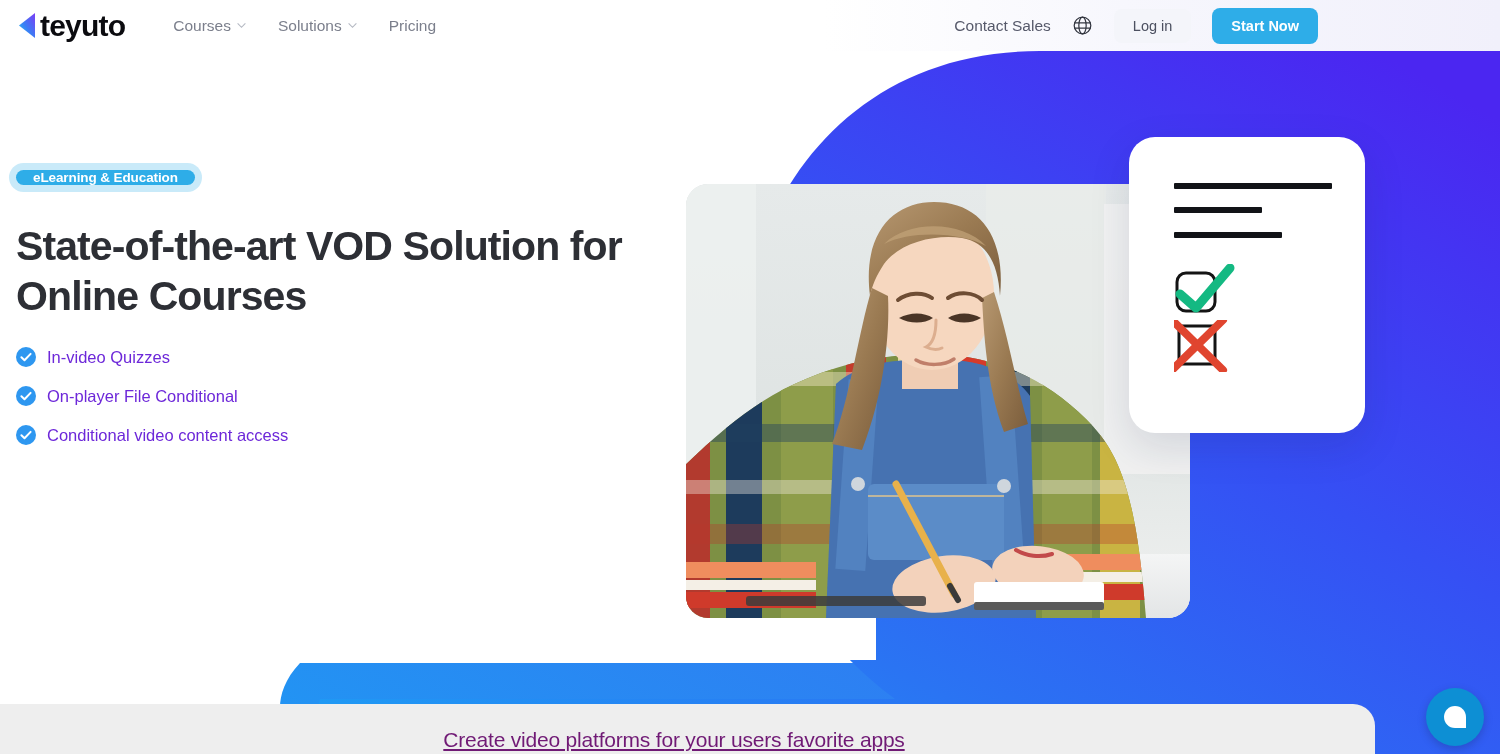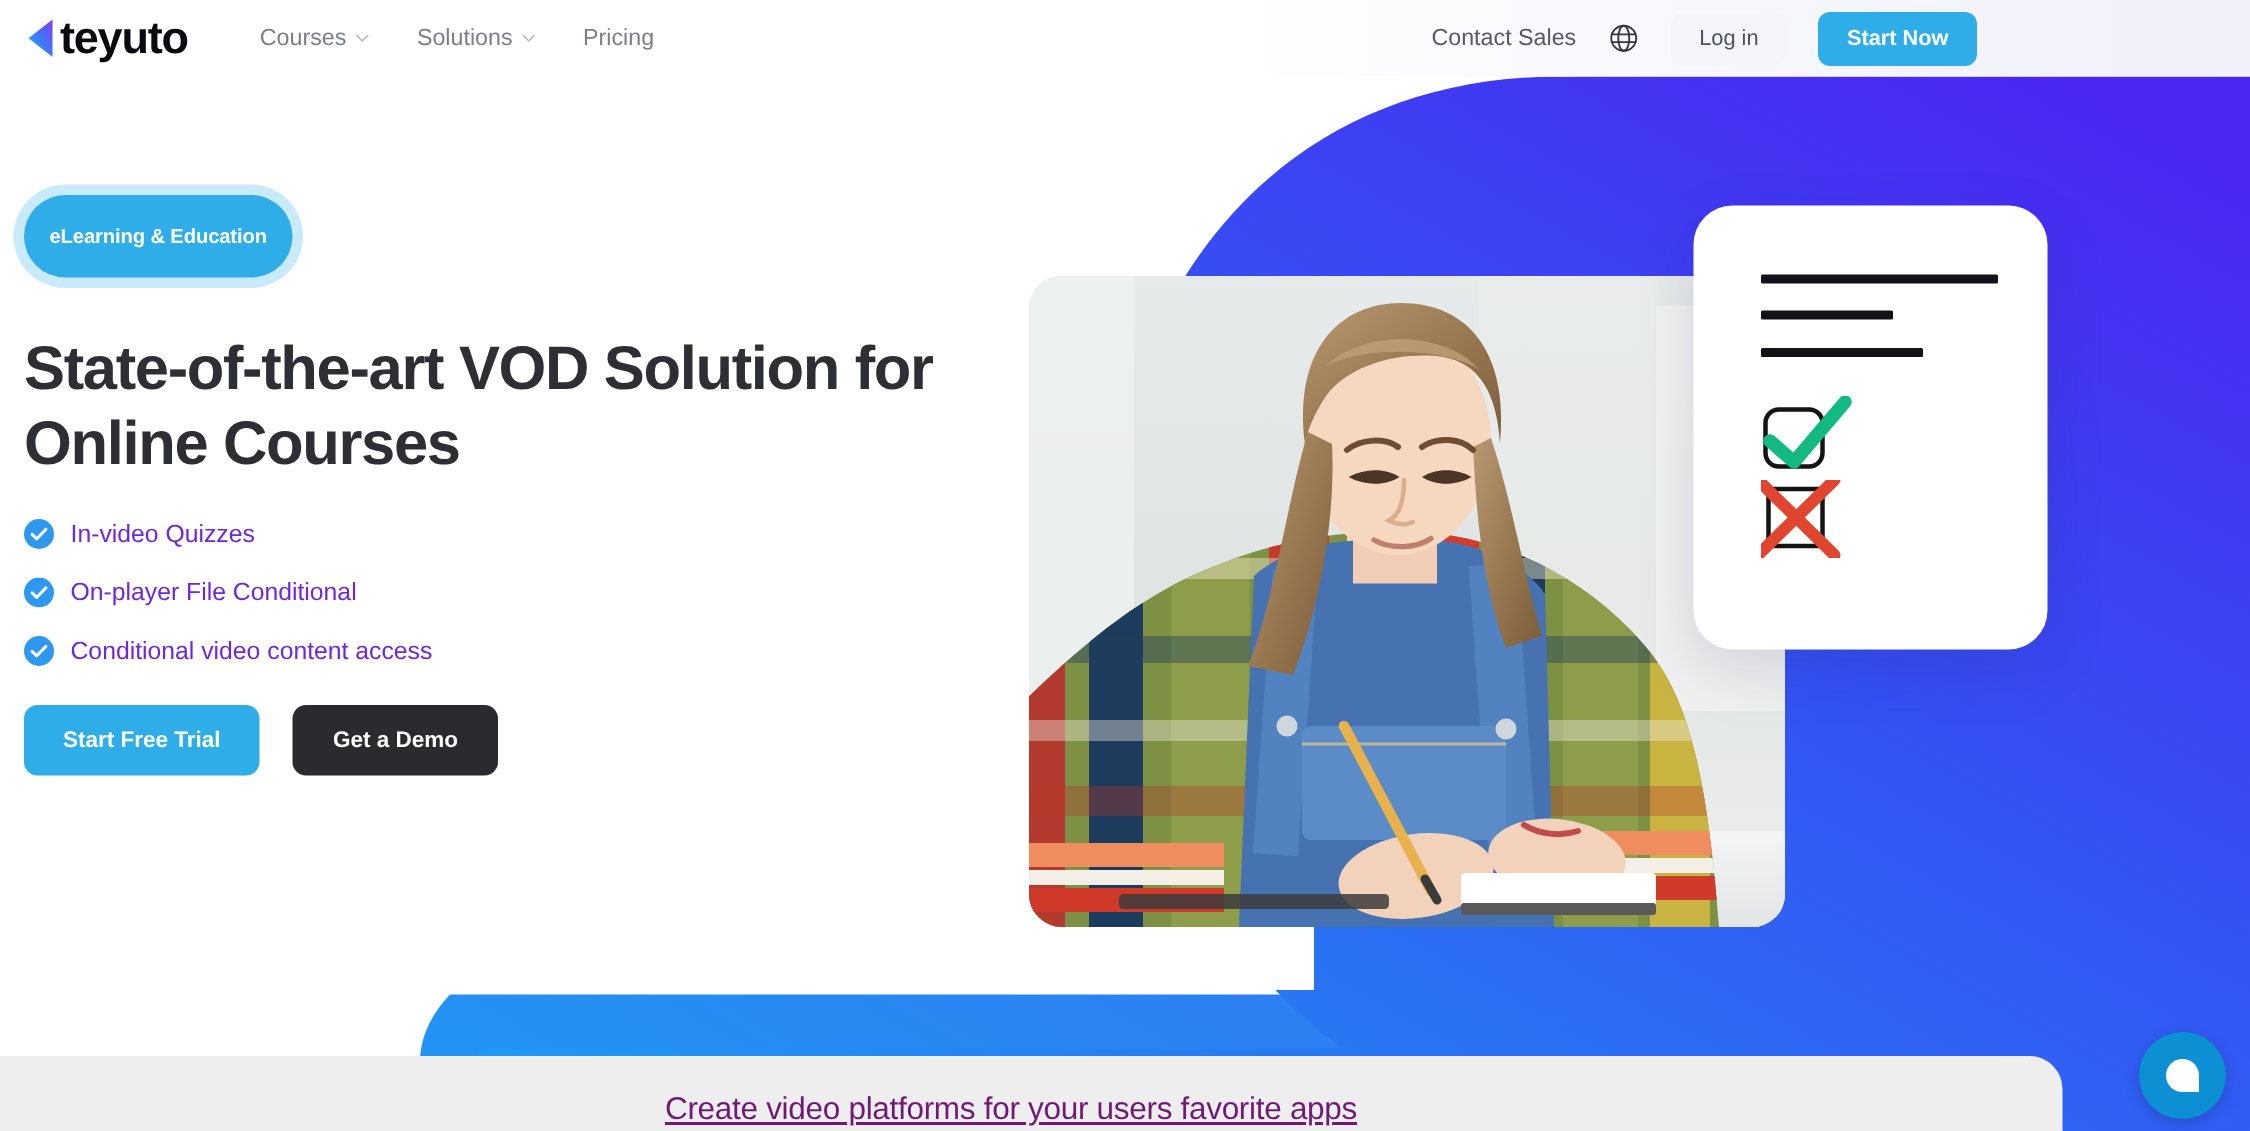--- a/index.html
+++ b/index.html
@@ -48,23 +48,24 @@
     position: absolute; top: 51px; left: 0; width: 1500px; height: 703px;
     z-index: 1; pointer-events: none;
   }
 
   
   .hero-left { position: absolute; left: 16px; top: 130px; width: 660px; z-index: 20; }
   .badge {
     display: inline-block; position: relative;
     background: #2eade8; color: #ffffff;
     font-size: 13.5px; font-weight: 700;
-    padding: 20px 17px; border-radius: 999px;
+    padding: 0 17px; border-radius: 999px;
     box-shadow: 0 0 0 7px rgba(46,173,232,.26);
     letter-spacing: -0.1px;
+    margin-top: 40px;
   }
   .hero-title {
     margin-top: 36px;
     font-size: 41px; font-weight: 700; line-height: 1.21;
     color: #2d2f35; letter-spacing: -0.9px; max-width: 660px;
   }
   .hero-sub {
     margin-top: 18px;
     font-size: 17.5px; line-height: 1.28; color: #4a4d57; max-width: 635px;
   }
@@ -368,24 +369,20 @@
       </div>
       <div class="feature-row">
         <svg class="check-icon" viewBox="0 0 20 20">
           <circle cx="10" cy="10" r="10" fill="#2e97f0"></circle>
           <path d="M5.4,10.2 L8.5,13.2 L14.6,6.9" fill="none" stroke="#fff" stroke-width="2" stroke-linecap="round" stroke-linejoin="round"></path>
         </svg>
         <span class="feature-label">Conditional video content access</span>
       </div>
     </div>
 
-    <div class="cta-row">
-      <button class="btn-trial">Start Free Trial</button>
-      <button class="btn-demo">Get a Demo</button>
-    </div>
   </div>
 
   <div class="bottom-panel"></div>
   <div class="bottom-title">Create video platforms for your users favorite apps</div>
 
   <div class="chat-widget">
     <svg width="26" height="26" viewBox="0 0 26 26">
       <path d="M13,2 C19.1,2 24,6.9 24,13 L24,24 L13,24 C6.9,24 2,19.1 2,13 C2,6.9 6.9,2 13,2 Z" fill="#ffffff"></path>
     </svg>
   </div>

